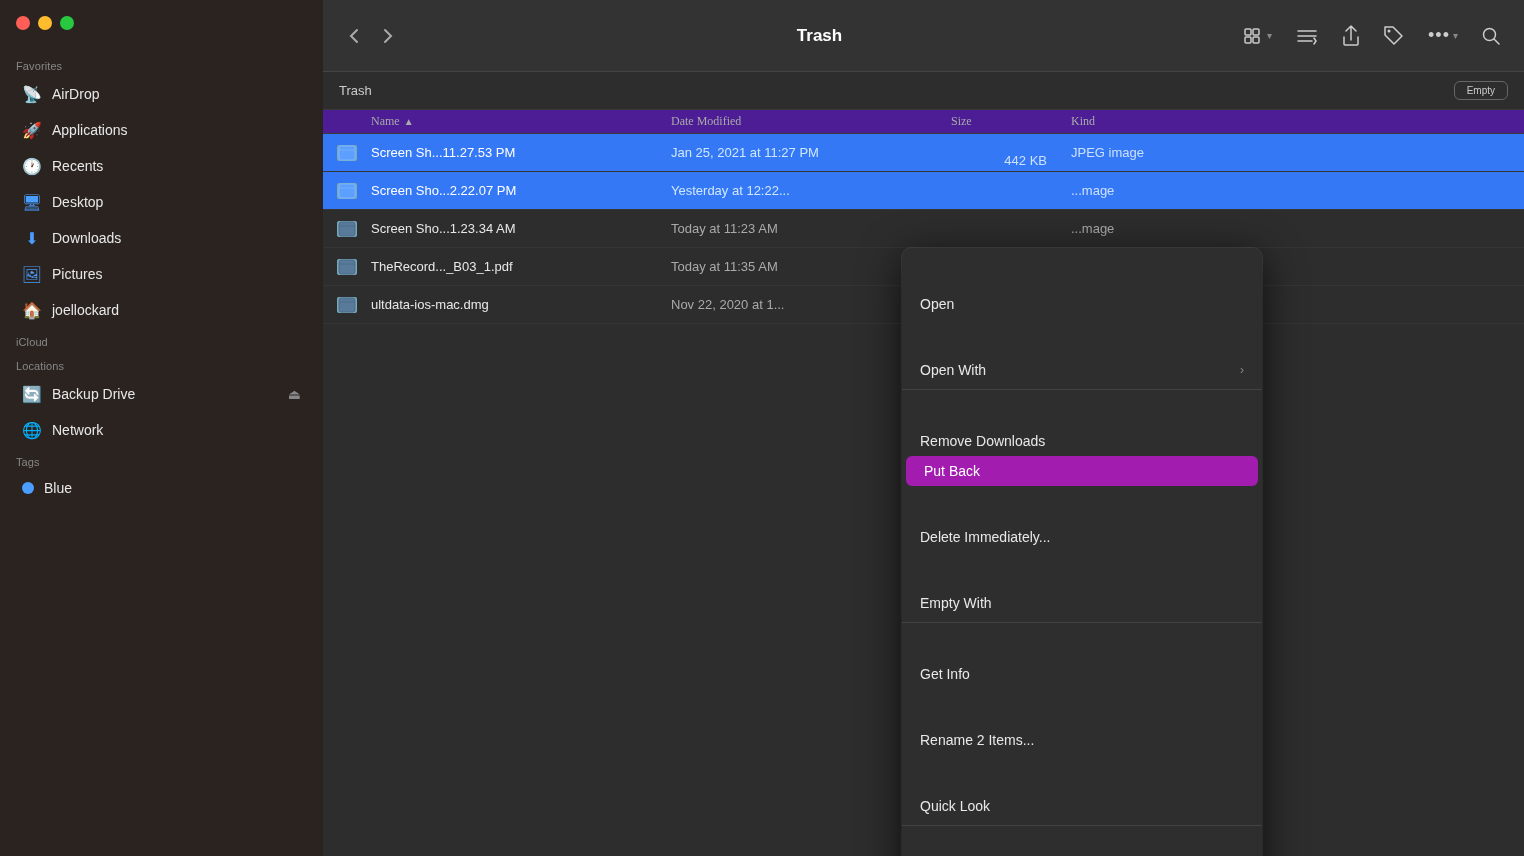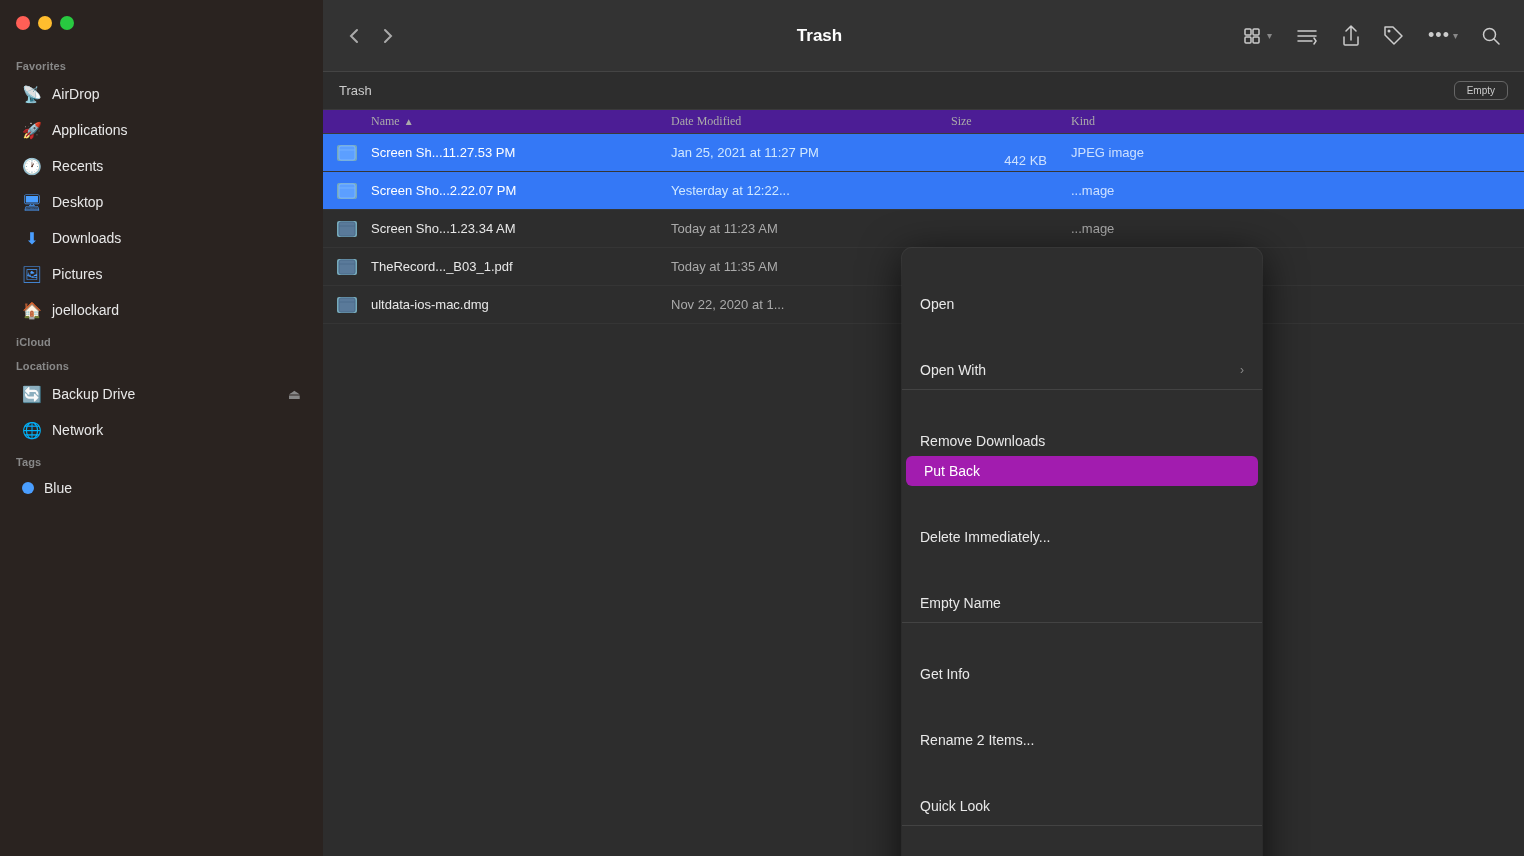--- a/index.html
+++ b/index.html
@@ -33,21 +33,21 @@
       width: 14px;
       height: 14px;
       border-radius: 50%;
     }
     .traffic-close { background: #ff5f56; }
     .traffic-minimize { background: #ffbd2e; }
     .traffic-maximize { background: #28c940; }
 
     .sidebar-section-label {
       font-size: 11px;
-      font-weight: 700;
+      font-weight: 400;
       color: #888;
       padding: 8px 16px 4px 16px;
       text-transform: none;
       letter-spacing: 0.01em;
     }
 
     .sidebar-item {
       display: flex;
       align-items: center;
       gap: 10px;
@@ -491,21 +491,21 @@
     <div class="ctx-item">
       <span>Remove Downloads</span>
     </div>
     <div class="ctx-item highlighted">
       <span>Put Back</span>
     </div>
     <div class="ctx-item">
       <span>Delete Immediately...</span>
     </div>
     <div class="ctx-item">
-      <span>Empty Name</span>
+      <span>Empty With</span>
     </div>
     <div class="ctx-separator"></div>
     <div class="ctx-item">
       <span>Get Info</span>
     </div>
     <div class="ctx-item">
       <span>Rename 2 Items...</span>
     </div>
     <div class="ctx-item">
       <span>Quick Look</span>

